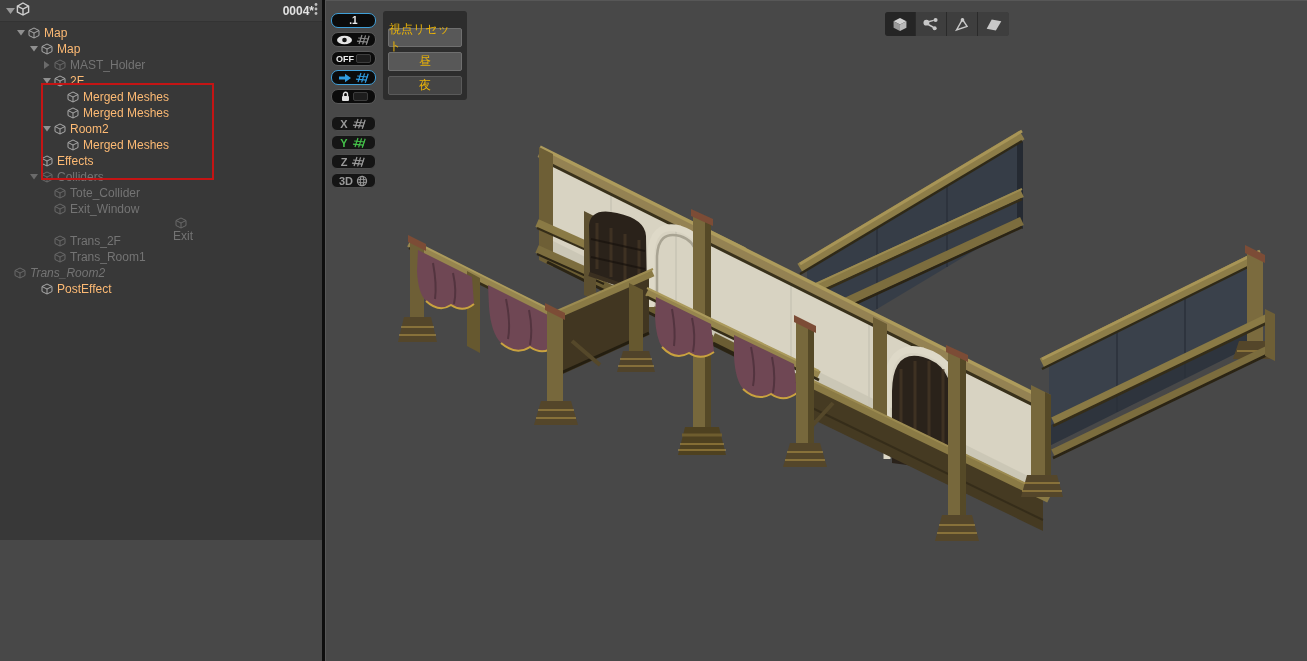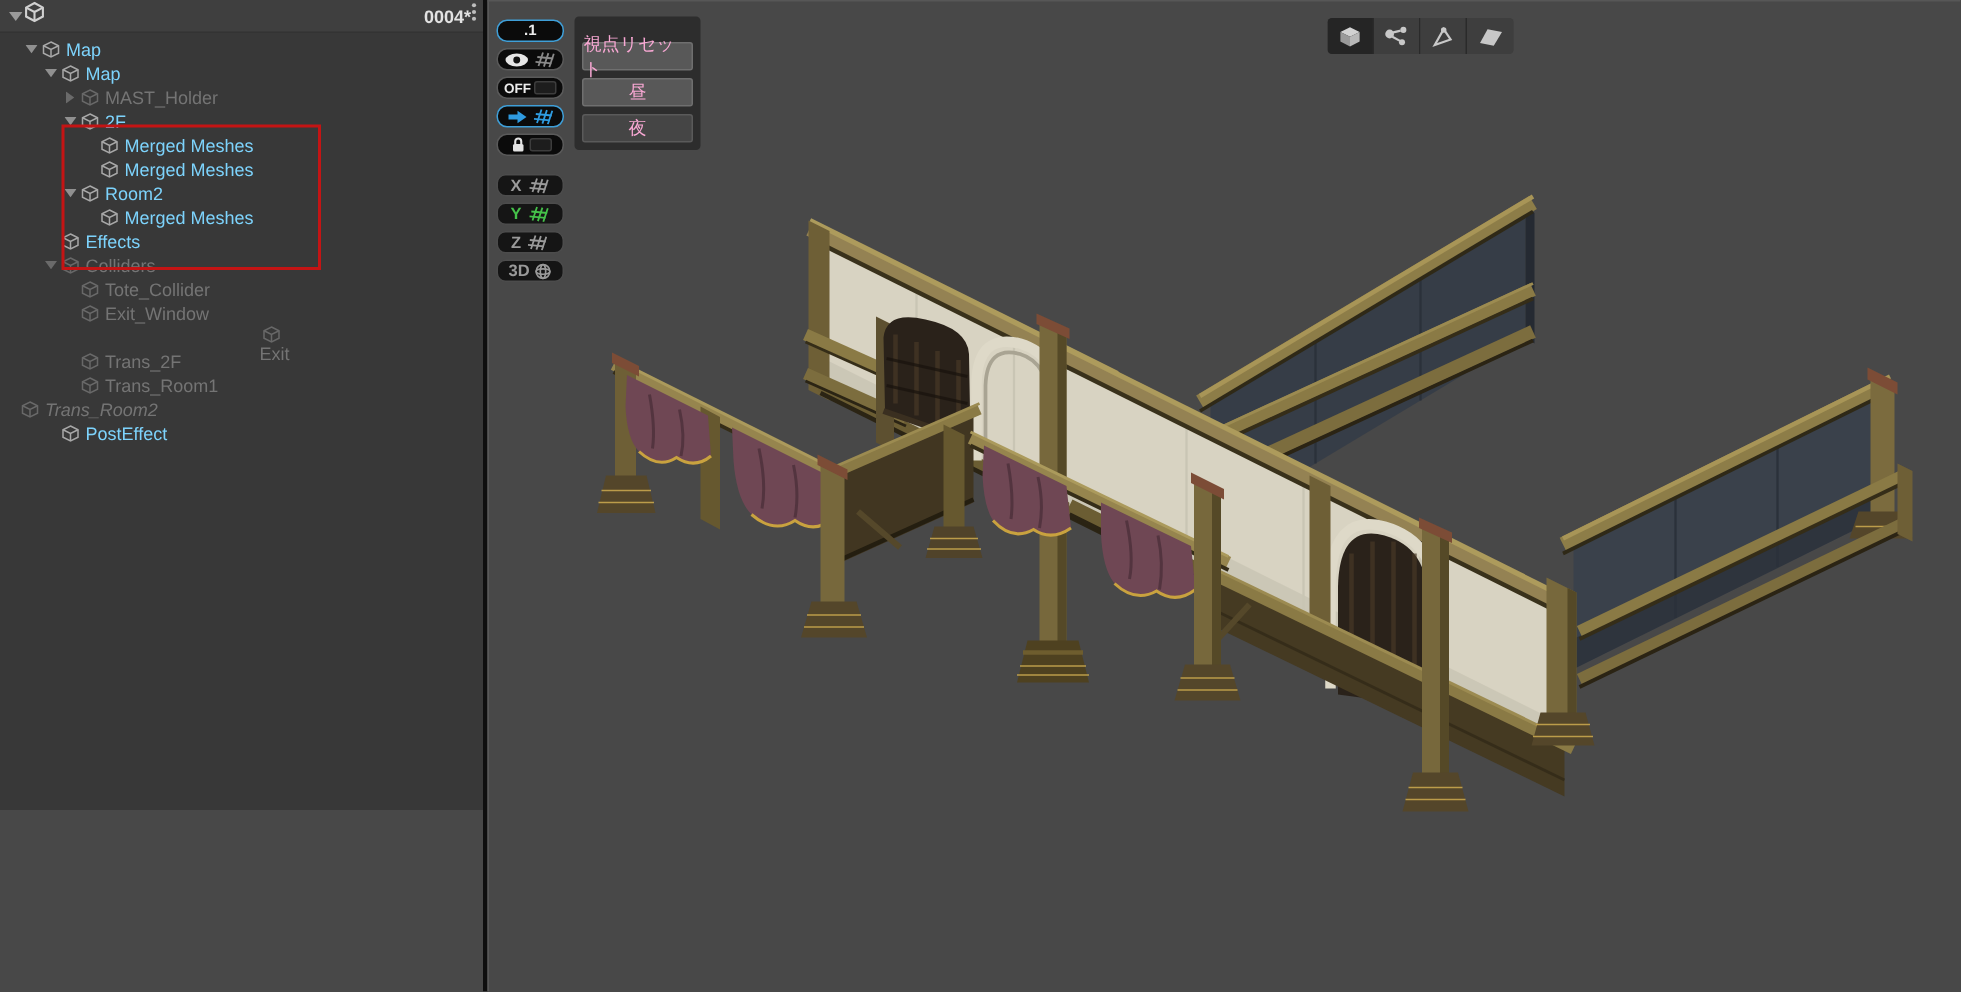--- a/index.html
+++ b/index.html
@@ -7,21 +7,21 @@
               font-family:"Liberation Sans", sans-serif; }
   #stage { position:relative; width:1307px; height:661px; }
 
   
   #hierarchy { position:absolute; left:0; top:0; width:322px; height:540px;
                background:#383838;text-align:right; }
   #hier-header { height:22px; background:#3f3f3f; display:flex; align-items:center;
                  padding:0 4px; border-bottom:1px solid #333; }
   #hier-header .caret { width:12px; display:flex; justify-content:center; }
   #hier-header .title { color:#e2e2e2; font-size:12px; font-weight:bold; margin-left:4px; flex:1; }
-  .tree-row { height:16px; display:flex; align-items:center; color:#7dd3fc; font-size:12px; white-space:nowrap; }
+  .tree-row { height:16px; display:flex; align-items:center; color:#fdba74; font-size:12px; white-space:nowrap; }
   .tree-row.dim { color:#747474; }
   .tree-row .arrow { width:13px; display:flex; justify-content:center; align-items:center; }
   .tree-row .cube { width:13px; display:flex; justify-content:center; align-items:center; }
   .tree-row .lbl { margin-left:4px; }
   #tree { padding-top:3px; }
   #highlight-box { position:absolute; left:41px; top:83px; width:173px; height:97px;
                    border:2px solid #c41414; pointer-events:none; }
 
   
   #divider { position:absolute; left:322px; top:0; width:3px; height:661px; background:#0e0e0e; }
@@ -42,21 +42,21 @@
   #axis-group { margin-top:8px; display:flex; flex-direction:column; gap:4px; }
   .abtn { width:45px; height:15px; background:#151515; border:1px solid #4c4c4c; border-radius:6px;
           display:flex; align-items:center; justify-content:center; gap:3px;
           font-size:11px; font-weight:bold; cursor:pointer; }
 
   
   #view-panel { position:absolute; left:57px; top:10px; width:84px; height:89px;
                 background:#2d2d2d; border-radius:3px; padding-top:17px;
                 display:flex; flex-direction:column; align-items:center; gap:5px; }
   .jbtn { width:74px; height:19px; background:#585858; border:1px solid #6f6f6f; border-radius:2px;
-          color:#f9a8d4; font-size:12px; display:flex; align-items:center; justify-content:center;
+          color:#eab308; font-size:12px; display:flex; align-items:center; justify-content:center;
           cursor:pointer; }
   .jbtn.darker { background:#454545; border-color:#5a5a5a; }
 
   
   #right-toolbar { position:absolute; left:559px; top:11px; display:flex;
                    background:#3e3e3e; border-radius:3px; overflow:hidden; }
   .tbtn { width:31px; height:24px; display:flex; align-items:center; justify-content:center;
           border-right:1px solid #2a2a2a; cursor:pointer; background:#3e3e3e; }
   .tbtn:last-child { border-right:none; }
   .tbtn.active { background:#252525; }

